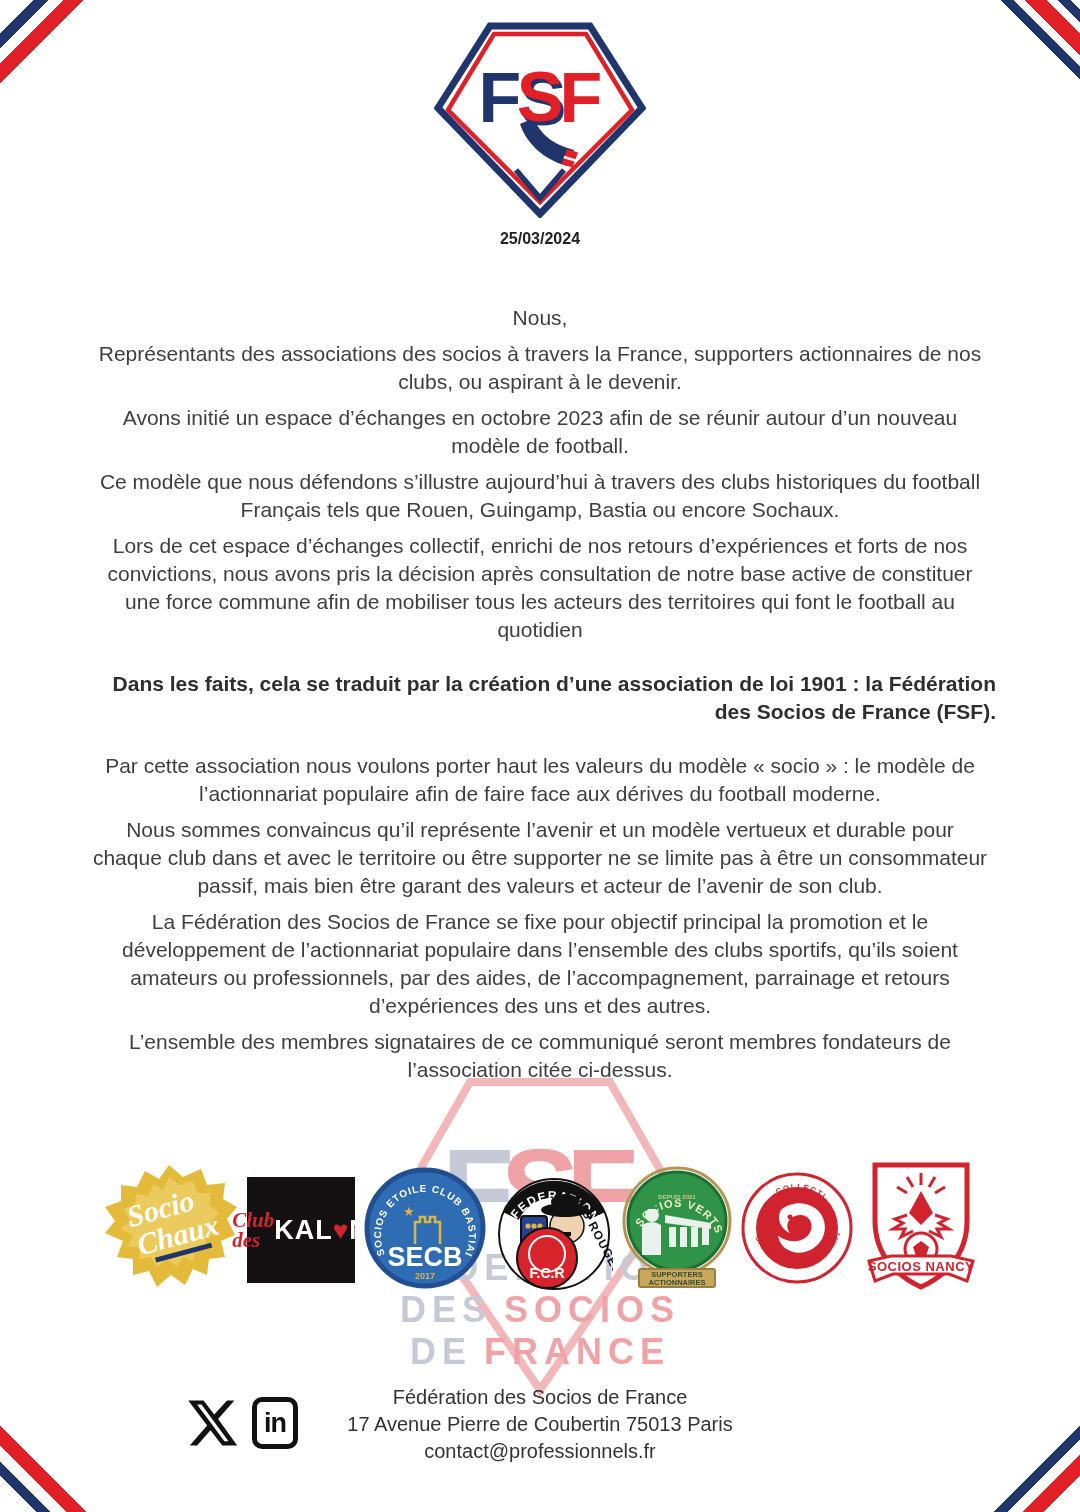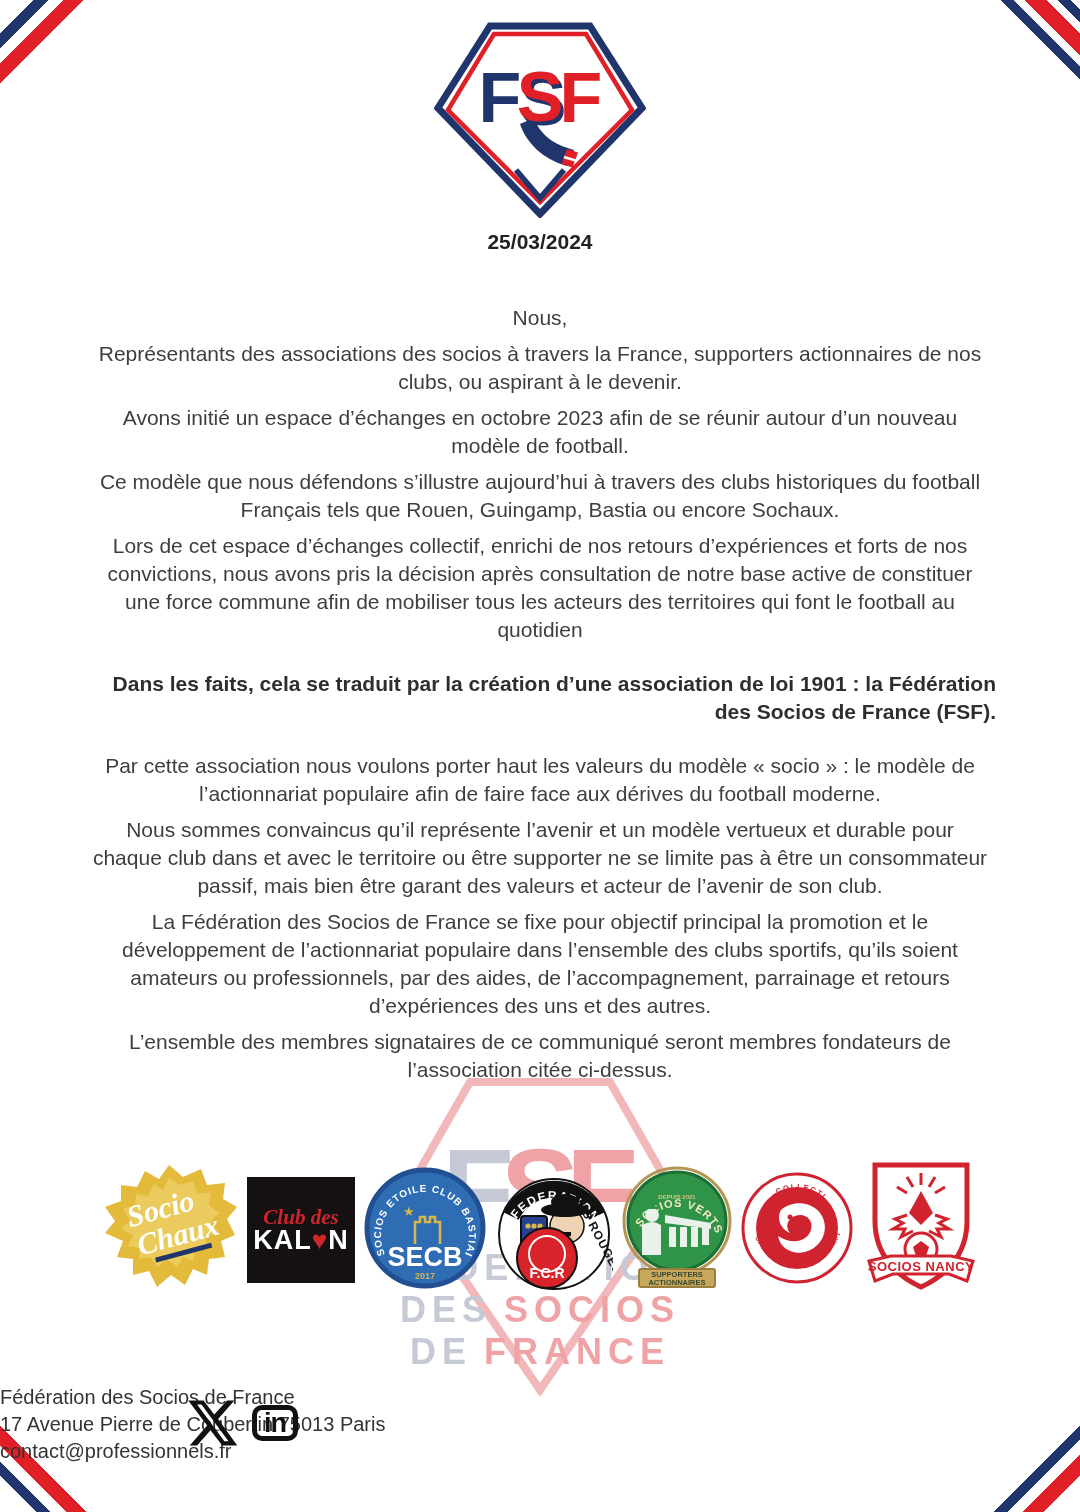--- a/index.html
+++ b/index.html
@@ -25,48 +25,48 @@
   .corner.br{bottom:0;right:0;
     background:linear-gradient(315deg,transparent 26px,var(--red) 26px 41px,transparent 41px 51px,var(--navy) 51px 61px,transparent 61px);}
 
   
   .shield-svg{position:absolute;top:22px;left:50%;transform:translateX(-50%);z-index:1;}
   .banner{position:absolute;top:131px;left:0;width:100%;z-index:2;background:#fff;padding:2px 0 0 0;text-align:center;}
   .banner h1{font-size:35px;font-weight:700;color:var(--ink);letter-spacing:-0.5px;
     transform:scaleX(0.94);transform-origin:center;white-space:nowrap;}
   .banner .bar{width:732px;height:9px;background:var(--navy);margin:3px auto 0 auto;}
   .date{position:absolute;top:230px;left:0;width:100%;text-align:center;
-    font-size:21px;font-weight:700;color:#222;z-index:2;}
+    font-size:16px;font-weight:700;color:#222;z-index:2;}
 
   
   .bodytext{position:absolute;top:296px;left:50%;transform:translateX(-50%);
     width:912px;text-align:center;font-size:21px;line-height:28px;color:var(--body-ink);z-index:2;}
   .bodytext p{margin:8px;}
   .bodytext p.highlight{font-weight:700;color:#2e2e2e;margin:26px 0 26px 0;text-align:right;}
 
   
   .watermark{position:absolute;top:1076px;left:50%;transform:translateX(-50%);z-index:1;}
 
   
   .logos{position:absolute;top:1148px;left:0;width:100%;height:164px;
     display:flex;justify-content:center;align-items:center;gap:8px;z-index:2;}
   .logo-item{position:relative;flex:0 0 auto;}
-  .kalon-box{width:108px;height:106px;background:#151113;display:flex;flex-direction:column;
+  .kalon-box{width:108px;height:106px;background:#151113;display:flex;
     align-items:center;justify-content:center;}
   .kalon-script{font-family:"Liberation Serif",serif;font-style:italic;font-weight:700;
     color:#d1252c;font-size:21px;line-height:20px;}
   .kalon-word{color:#fff;font-weight:700;font-size:27px;letter-spacing:1px;line-height:26px;}
   .kalon-word .heart{color:#d1252c;font-size:26px;}
 
   
   .footer{position:absolute;top:1384px;left:0;width:100%;z-index:3;}
   .footer-icons{position:absolute;left:186px;top:12px;display:flex;align-items:center;gap:12px;}
-  .li-box{width:46px;height:36px;border:5px solid #111;border-radius:10px;display:flex;
+  .li-box{width:46px;height:52px;border:5px solid #111;border-radius:10px;display:flex;
     align-items:center;justify-content:center;font-weight:700;font-size:27px;color:#111;letter-spacing:-1px;}
-  .footer-text{width:100%;font-size:20px;line-height:27px;color:#333;}
+  .footer-text{width:100%;text-align:center;font-size:20px;line-height:27px;color:#333;}
 </style>
 </head>
 <body>
 
 <div class="page">
 
   <div class="corner tl"></div>
   <div class="corner tr"></div>
   <div class="corner bl"></div>
   <div class="corner br"></div>

